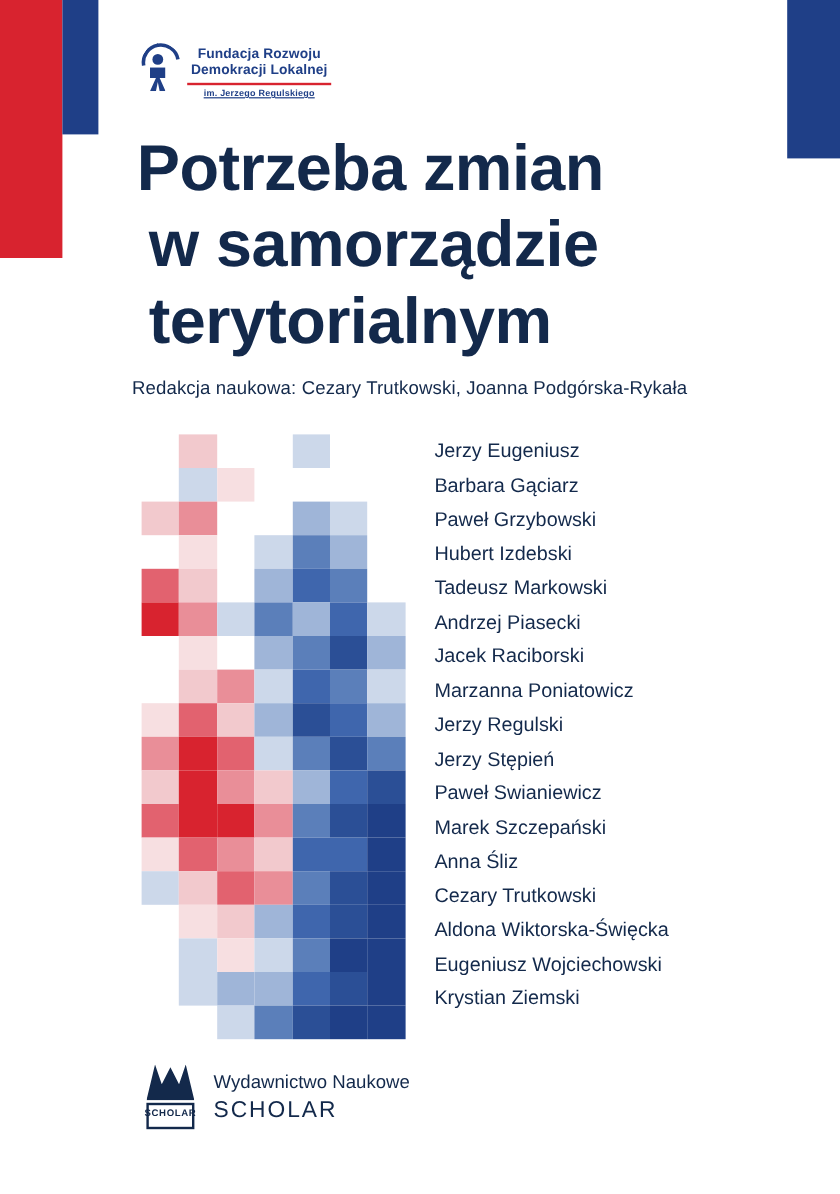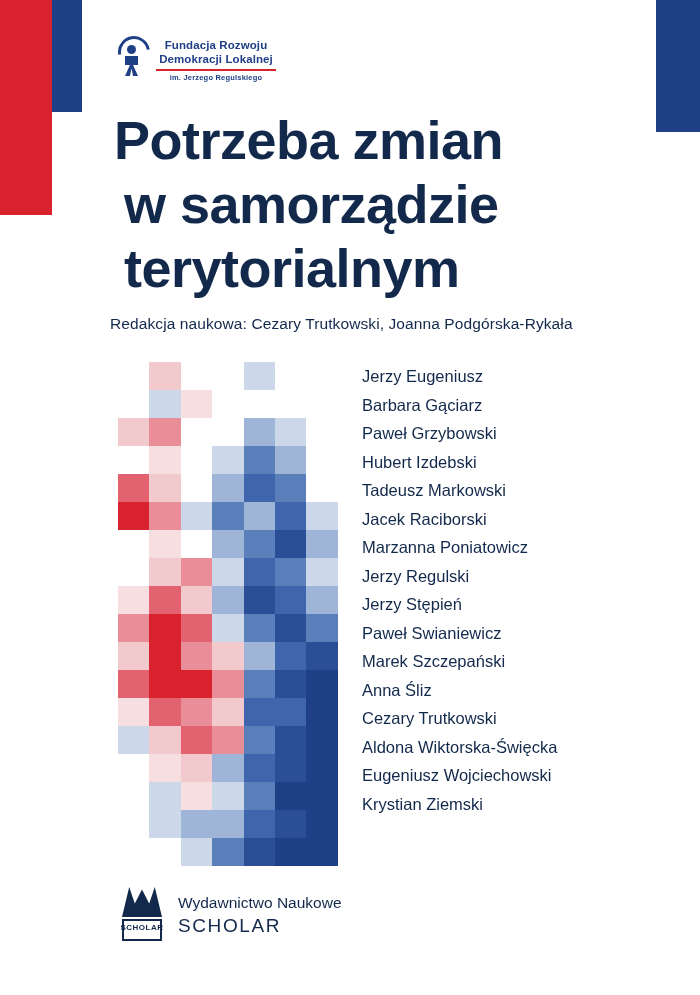--- a/index.html
+++ b/index.html
@@ -105,20 +105,21 @@
     width: 120px;
     height: 2px;
     background: #d8232f;
     margin: 3px 0 2px 0;
   }
   .frdl-sub {
     font-size: 7.5px;
     font-weight: bold;
     color: #1f3f87;
     letter-spacing: 0.2px;
+    text-decoration: underline;
   }
 
   
   .title {
     position: absolute;
     left: 114px;
     top: 108px;
     width: 540px;
     color: #13294b;
     font-size: 54px;
@@ -356,20 +357,21 @@
       <div class="cell" style="left: 157px; top: 476px; background: rgb(31, 63, 135);"></div>
       <div class="cell" style="left: 188.4px; top: 476px; background: rgb(31, 63, 135);"></div>
     </div>
 
   <div class="authors">
       <div class="author">Jerzy Eugeniusz</div>
       <div class="author">Barbara Gąciarz</div>
       <div class="author">Paweł Grzybowski</div>
       <div class="author">Hubert Izdebski</div>
       <div class="author">Tadeusz Markowski</div>
+      <div class="author">Andrzej Piasecki</div>
       <div class="author">Jacek Raciborski</div>
       <div class="author">Marzanna Poniatowicz</div>
       <div class="author">Jerzy Regulski</div>
       <div class="author">Jerzy Stępień</div>
       <div class="author">Paweł Swianiewicz</div>
       <div class="author">Marek Szczepański</div>
       <div class="author">Anna Śliz</div>
       <div class="author">Cezary Trutkowski</div>
       <div class="author">Aldona Wiktorska-Święcka</div>
       <div class="author">Eugeniusz Wojciechowski</div>

